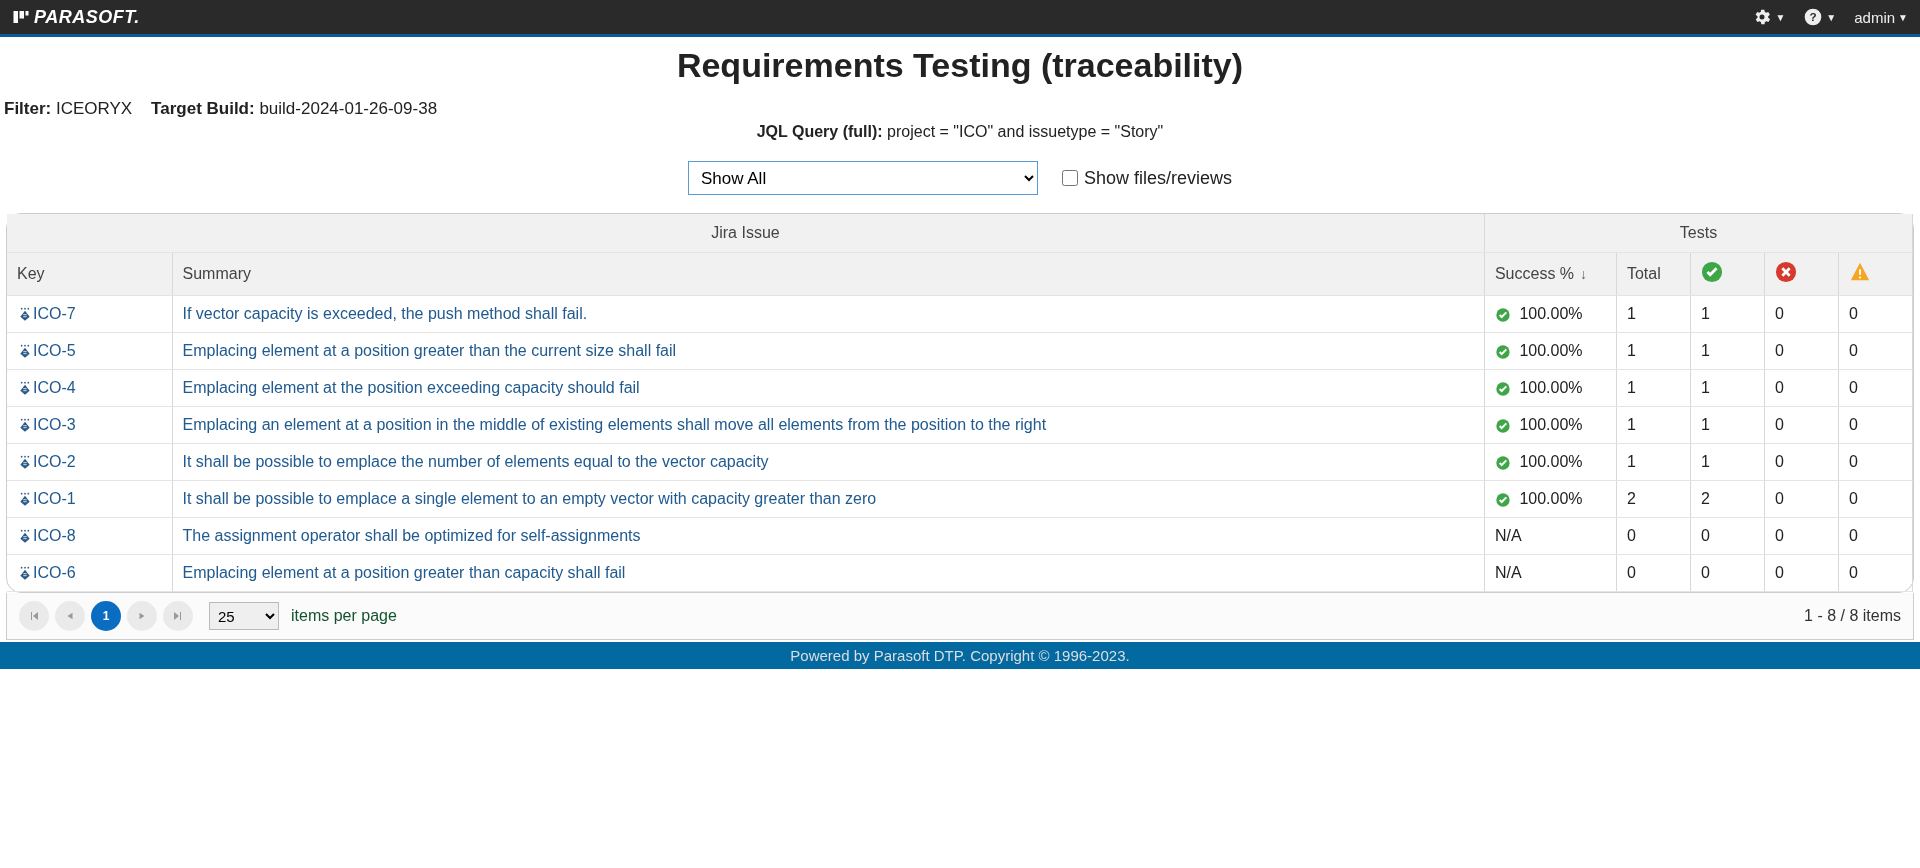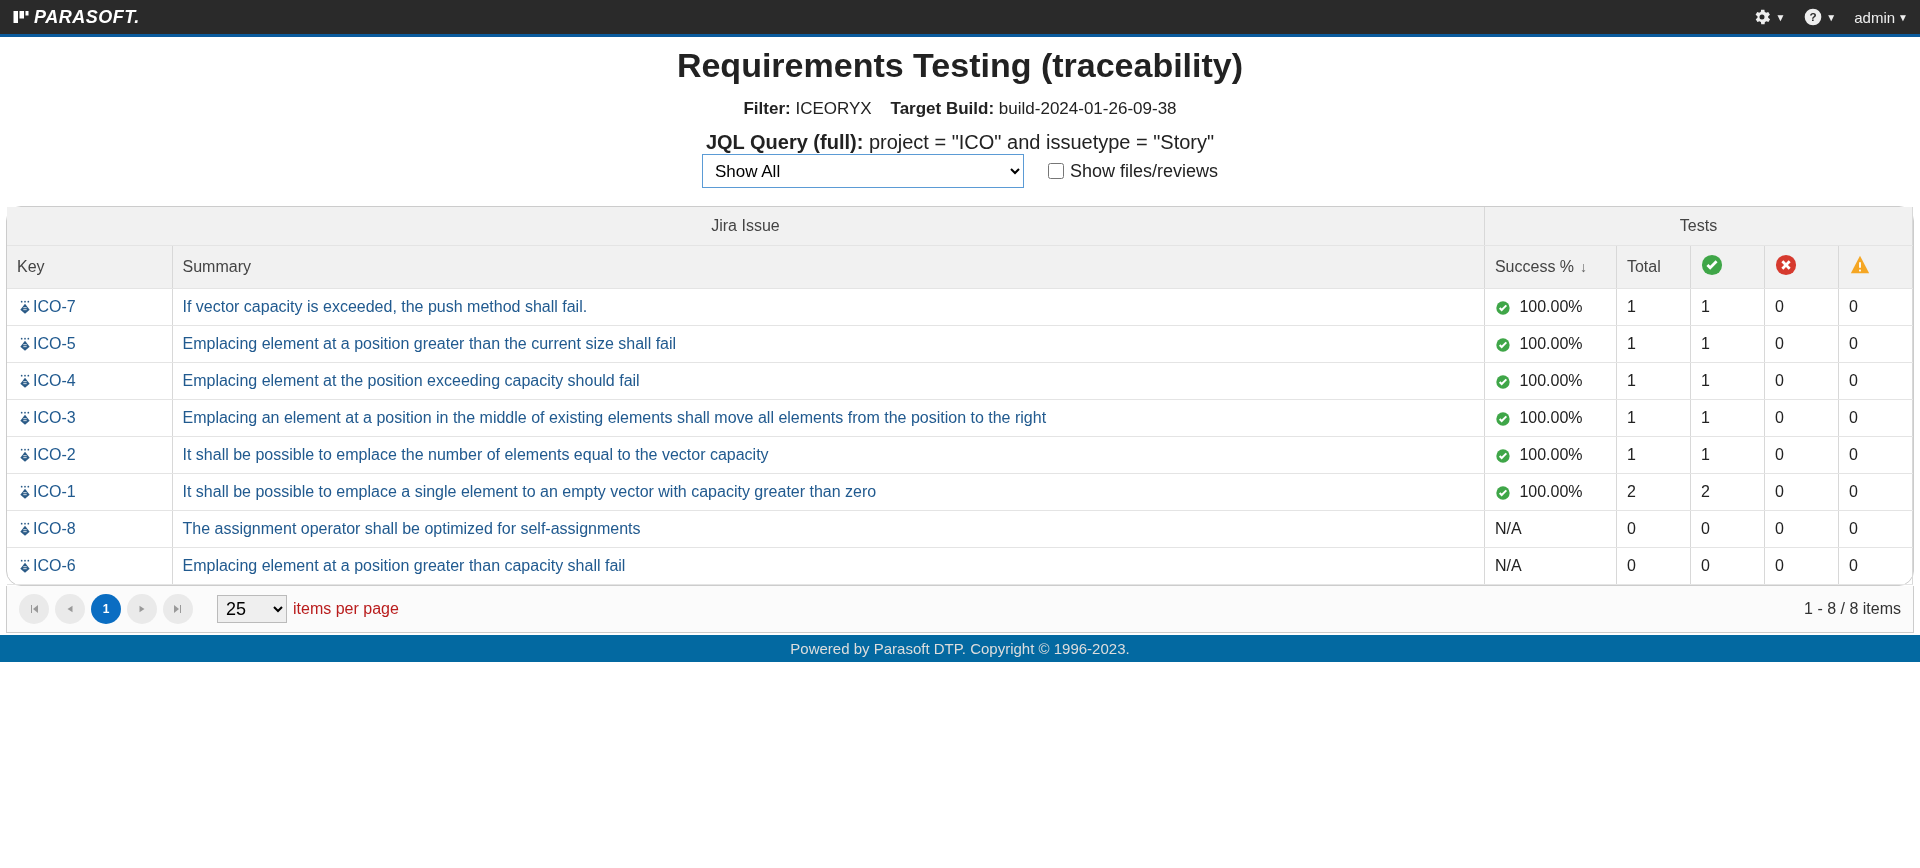--- a/index.html
+++ b/index.html
@@ -14,26 +14,26 @@
     border-bottom: 3px solid #0a5a9c;
   }
   .logo { color: #fff; font-weight: bold; font-style: italic; font-size: 18px; letter-spacing: 0.5px; display: flex; align-items: center; gap: 4px; }
   .logo-icon { width: 18px; height: 18px; }
   .top-right { display: flex; align-items: center; gap: 18px; color: #eee; font-size: 15px; }
   .top-right-item { display: flex; align-items: center; gap: 3px; cursor: pointer; }
   .caret { font-size: 10px; }
 
   .content { padding: 8px 4px 0 4px; }
   h1 { text-align: center; font-size: 34px; font-weight: bold; margin: 1px 0 14px; }
-  .meta-line { text-align: center; font-size: 17px; margin-bottom: 12px; }
+  .meta-line { font-size: 17px; margin-bottom: 4px; }
   .meta-line b { font-weight: bold; }
-  .jql-line { text-align: center; font-size: 20px; }
+  .jql-line { text-align: center; font-size: 16px; margin-bottom: 20px; }
 
   .controls { display: flex; justify-content: center; align-items: center; gap: 24px; margin-bottom: 18px; }
-  .show-select { width: 322px; height: 34px; border: 1px solid #5b9bd5; font-size: 17px; padding: 2px 8px; background: #fff; }
+  .show-select { width: 350px; height: 34px; border: 1px solid #5b9bd5; font-size: 17px; padding: 2px 8px; background: #fff; }
   .chk-wrap { display: flex; align-items: center; gap: 6px; font-size: 18px; }
   .chk-wrap input { width: 16px; height: 16px; }
 
   .table-wrap { border: 1px solid #ccc; border-radius: 15px; margin: 0 2px; }
   table { border-collapse: collapse; width: 100%; table-layout: fixed; }
   th, td { border-right: 1px solid #d8d8d8; border-bottom: 1px solid #e4e4e4; padding: 8px 10px; text-align: left; font-size: 16px; vertical-align: middle; }
   th { background: #f1f1f1; font-weight: normal; color: #444; }
   thead tr:first-child th { text-align: center; font-size: 16px; padding: 10px; }
   .col-key { width: 165px; }
   .col-summary { }
@@ -44,22 +44,22 @@
   .key-cell { display: flex; align-items: center; gap: 0; }
   .jira-icon { width: 16px; height: 16px; color: #1a5b8f; }
   .link { color: #215a8f; }
   .succ-icon { width: 16px; height: 16px; display: inline-block; vertical-align: middle; margin-right: 4px; }
   .sort-arr { font-size: 14px; margin-left: 6px; color: #666; }
 
   .pager-row { display: flex; align-items: center; justify-content: space-between; background: #fbfbfb; border: 1px solid #ccc; border-top: none; padding: 8px 12px; margin: 0 2px; }
   .pager-left { display: flex; align-items: center; gap: 6px; }
   .pg-btn { width: 30px; height: 30px; border-radius: 50%; border: none; background: #eaeaea; color: #999; display: flex; align-items: center; justify-content: center; cursor: pointer; font-size: 12px; }
   .pg-btn.active { background: #0a6dc2; color: #fff; font-weight: bold; }
-  .pg-select { width: 70px; height: 28px; border: 1px solid #bbb; font-size: 18px; margin-left: 18px; padding: 0 4px; }
-  .ipp { font-size: 16px; color: #b91c1c; margin-left: 0; }
+  .pg-select { width: 70px; height: 28px; border: 1px solid #bbb; font-size: 15px; margin-left: 10px; padding: 0 4px; }
+  .ipp { font-size: 16px; color: #14532d; margin-left: 6px; }
   .range { font-size: 16px; color: #333; }
 
   .footer { background: #0369a1; color: #ddd; text-align: center; font-size: 15px; padding: 5px 0; margin-top: 2px; }
 </style>
 </head>
 <body>
 
 <div class="topbar">
   <div class="logo">
     <svg class="logo-icon" viewBox="0 0 24 24" fill="#fff">

